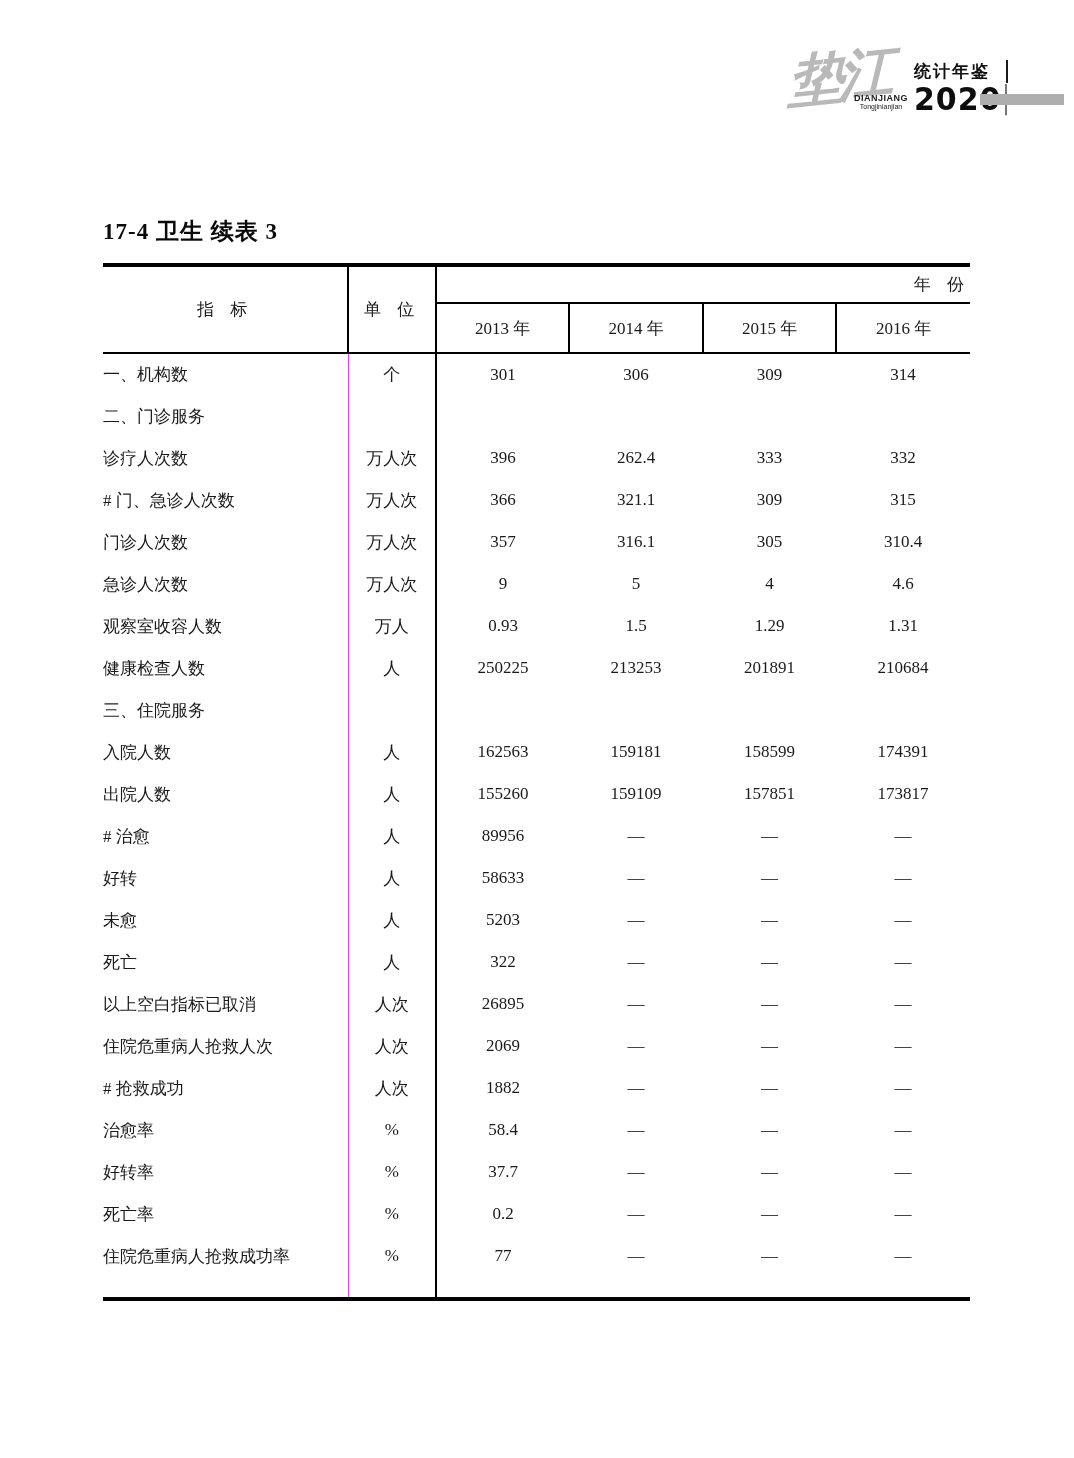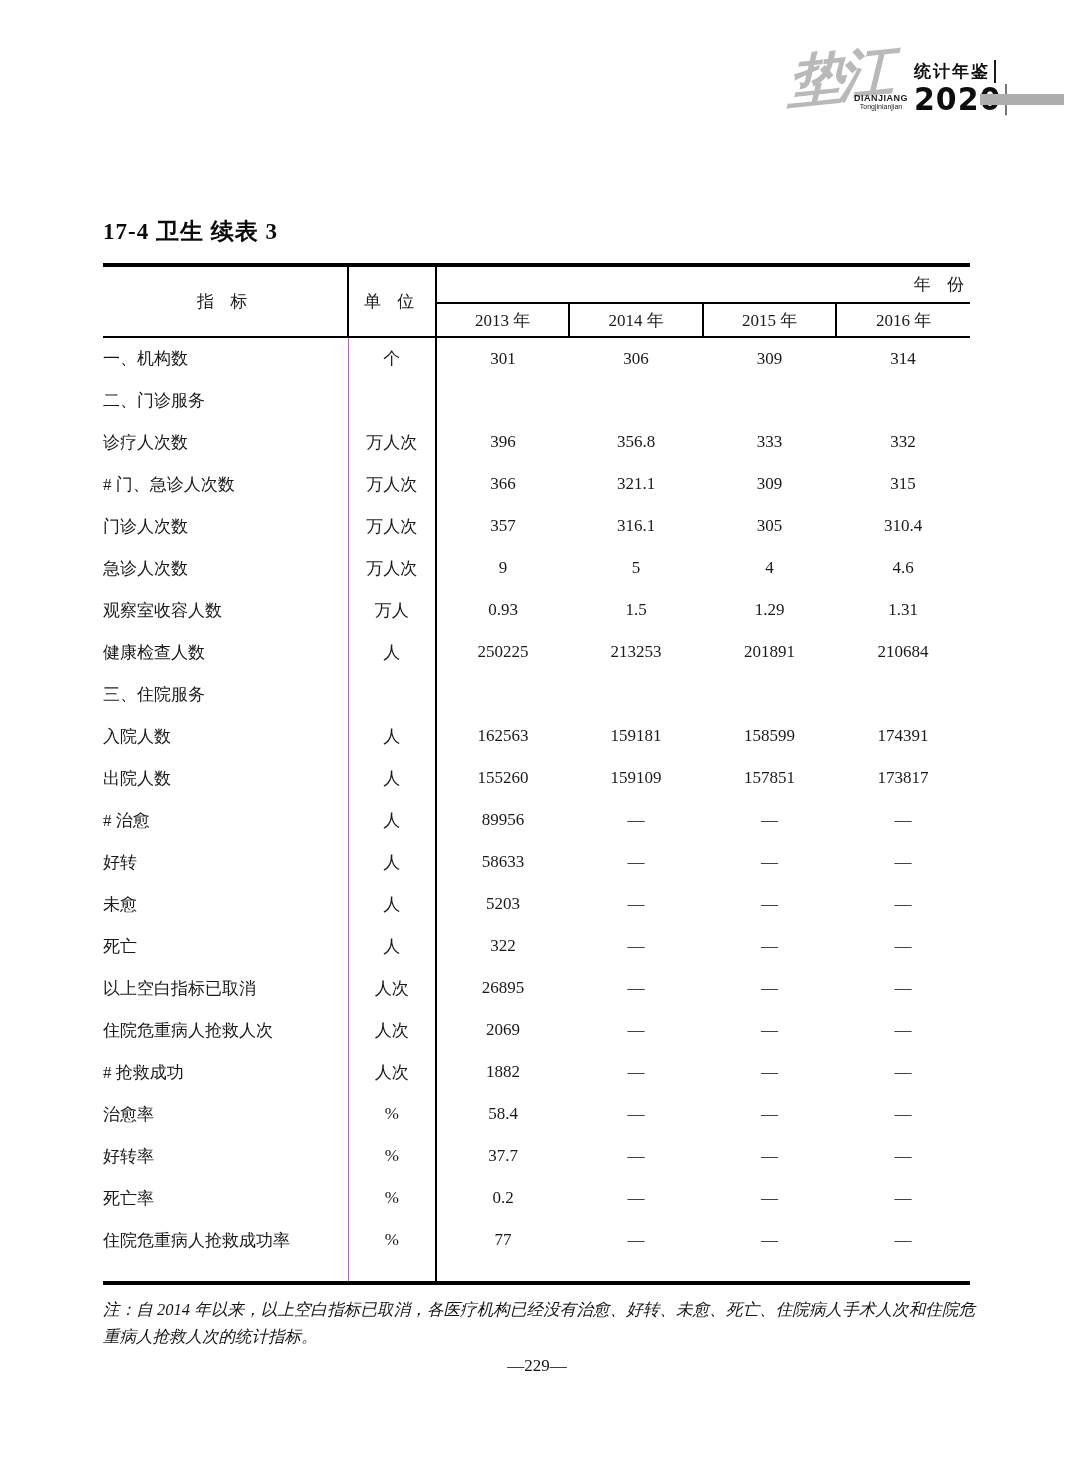--- a/index.html
+++ b/index.html
@@ -28,21 +28,21 @@
     position: absolute; left: 62px; top: 46px; width: 62px;
     text-align: center; color: #1a1a1a; line-height: 1.05;
     font-family: "Liberation Sans", "DejaVu Sans", sans-serif;
   }
   .logo-en .en-big { font-size: 9px; font-weight: bold; letter-spacing: 0.5px; }
   .logo-en .en-small { font-size: 7px; }
   .logo-block { position: absolute; left: 126px; top: 12px; }
   .logo-yearbook {
     display: inline-block;
     font-size: 17px; font-weight: bold; letter-spacing: 2px;
-    border-right: 2px solid #1a1a1a; padding-right: 4px;
+    border-right: 2px solid #1a1a1a; padding-right: 16px;
     font-family: "Liberation Sans", "DejaVu Sans", sans-serif;
     color: #111;
   }
   .logo-year {
     display: block; margin-top: 1px;
     font-size: 30px; font-weight: 900; line-height: 0.95;
     letter-spacing: 1px;
     border-right: 2px solid #777; padding-right: 3px;
     font-family: "DejaVu Sans", sans-serif;
     color: #0d0d0d;
@@ -66,21 +66,21 @@
   table.stat {
     width: 867px; border-collapse: collapse; table-layout: fixed;
     border-top: 4px solid #000; border-bottom: 4px solid #000;
   }
   table.stat td, table.stat th {
     padding: 0; font-weight: normal; vertical-align: middle;
     font-size: 17px; color: #1a1a1a;
   }
   thead .h-indicator, thead .h-unit { border-right: 2px solid #000; text-align: center; letter-spacing: 6px; }
   thead .h-yeargroup { border-bottom: 2px solid #000; text-align: right; letter-spacing: 6px; height: 38px; }
-  thead .h-year { text-align: center; height: 34px; font-size: 16.5px; letter-spacing: 0; }
+  thead .h-year { text-align: center; height: 50px; font-size: 16.5px; letter-spacing: 0; }
   thead .h-year + .h-year { border-left: 2px solid #000; }
   thead tr.hr2 th { border-bottom: 2px solid #000; }
   thead .h-indicator, thead .h-unit { border-bottom: 2px solid #000; }
 
   tbody td { height: 42px; }
   tbody .col-indicator {
     border-right: 1px solid #d946ef; text-align: left;
     white-space: nowrap; overflow: hidden;
   }
   tbody .col-unit { border-right: 2px solid #000; text-align: center; font-size: 16.5px; }
@@ -163,21 +163,21 @@
             <td class="col-unit"></td>
             <td class="col-value"></td>
             <td class="col-value"></td>
             <td class="col-value"></td>
             <td class="col-value"></td>
           </tr>
           <tr>
             <td class="col-indicator indent-1">诊疗人次数</td>
             <td class="col-unit">万人次</td>
             <td class="col-value">396</td>
-            <td class="col-value">356.8</td>
+            <td class="col-value">262.4</td>
             <td class="col-value">333</td>
             <td class="col-value">332</td>
           </tr>
           <tr>
             <td class="col-indicator indent-2"># 门、急诊人次数</td>
             <td class="col-unit">万人次</td>
             <td class="col-value">366</td>
             <td class="col-value">321.1</td>
             <td class="col-value">309</td>
             <td class="col-value">315</td>
@@ -328,17 +328,15 @@
           </tr>
           <tr class="spacer">
             <td class="col-indicator"></td>
             <td class="col-unit"></td>
             <td colspan="4"></td>
           </tr>
         </tbody>
     </table>
   </div>
 
-  <div class="note">注：自 2014 年以来，以上空白指标已取消，各医疗机构已经没有治愈、好转、未愈、死亡、住院病人手术人次和住院危重病人抢救人次的统计指标。</div>
-
-  <div class="page-number">—229—</div>
+
 
 </div>
 
 </body></html>

